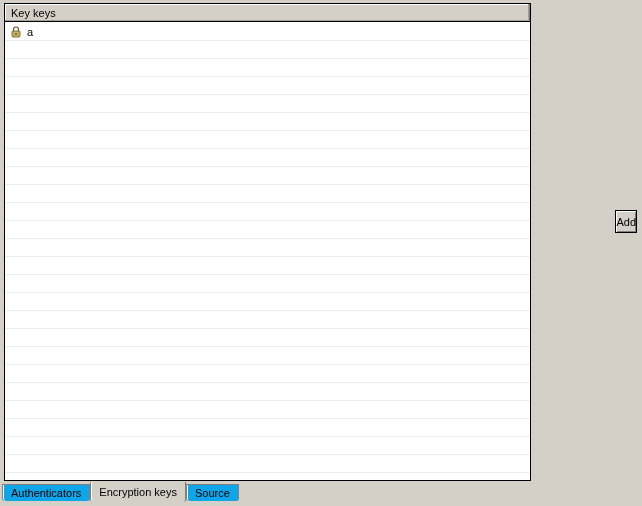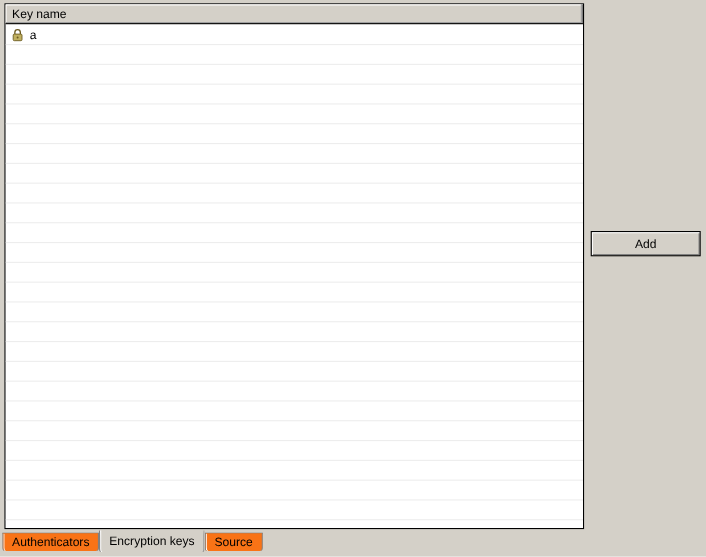--- a/index.html
+++ b/index.html
@@ -66,22 +66,23 @@
     right: 0;
     height: 18px;
     border-bottom: 1px solid #ededed;
   }
   .side-buttons {
     position: absolute;
     left: 537px;
     top: 210px;
     width: 100px;
     display: flex;
-    flex-direction: column;
+    flex-direction: row;
     gap: 6px;
+    justify-content: flex-end;
   }
   .btn {
     height: 23px;
     background: #d4d0c8;
     border: 1px solid #000;
     box-shadow: inset 1px 1px 0 #fff, inset -1px -1px 0 #808080;
     font-family: Tahoma, Arial, sans-serif;
     font-size: 11px;
     cursor: pointer;
     padding: 0;
@@ -115,32 +116,32 @@
     position: relative;
   }
   .tab.active {
     border-top: none;
     margin-top: -1px;
     height: 20px;
     z-index: 2;
     text-align: center;
   }
   .tab.inactive {
-    background: #f97316;
+    background: #0ea5e9;
     margin-top: 1px;
     height: 17px;
   }
 </style>
 </head>
 <body>
 
 <div class="main-area">
   <div class="list-header">
     <div class="list-header-cell">
-      <span>Key name</span>
+      <span>Key keys</span>
     </div>
   </div>
   <div class="list-body">
     <div class="list-row">
       <span class="icon">
         <svg viewBox="0 0 14 14" width="14" height="14">
           <rect x="3" y="6" width="8" height="6" rx="1" fill="#c0b060" stroke="#6b5a20" stroke-width="0.8"></rect>
           <path d="M4.5 6 V4.5 a2.5 2.5 0 0 1 5 0 V6" fill="none" stroke="#6b5a20" stroke-width="1.2"></path>
           <circle cx="7" cy="9" r="0.9" fill="#6b5a20"></circle>
         </svg>

